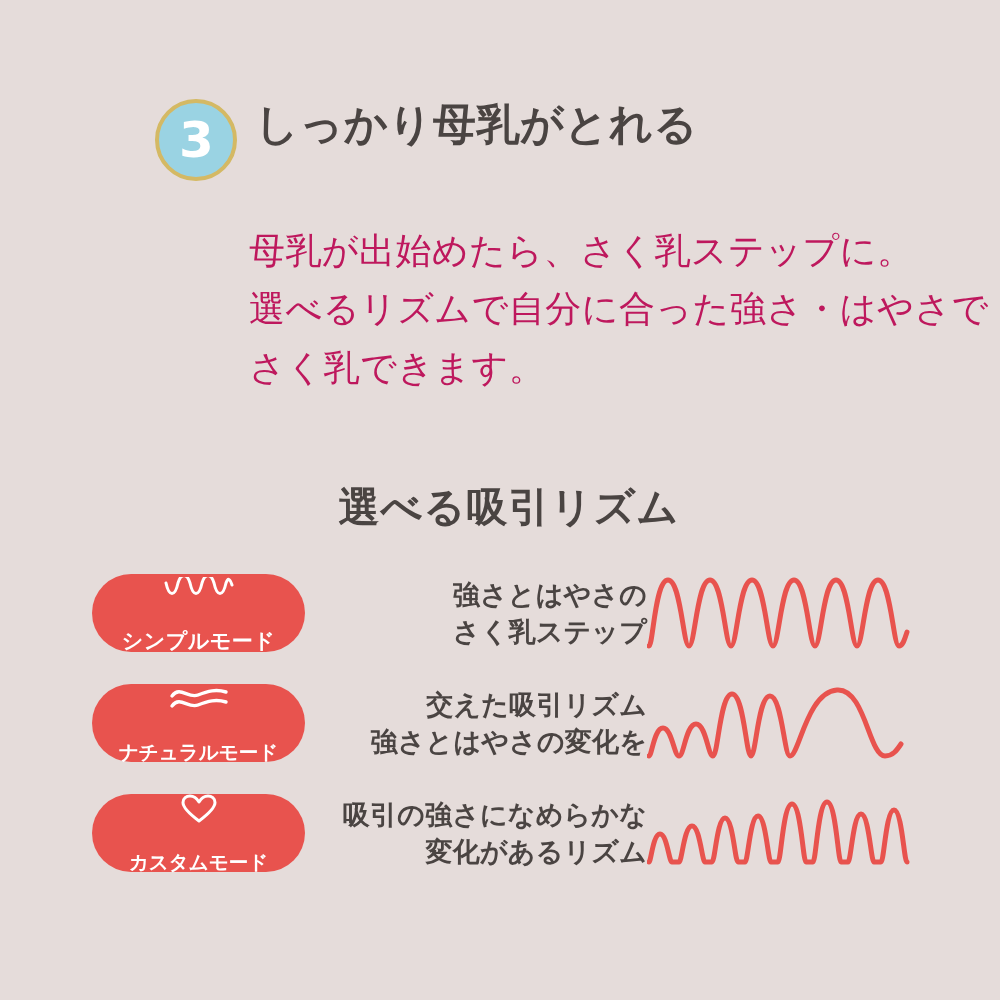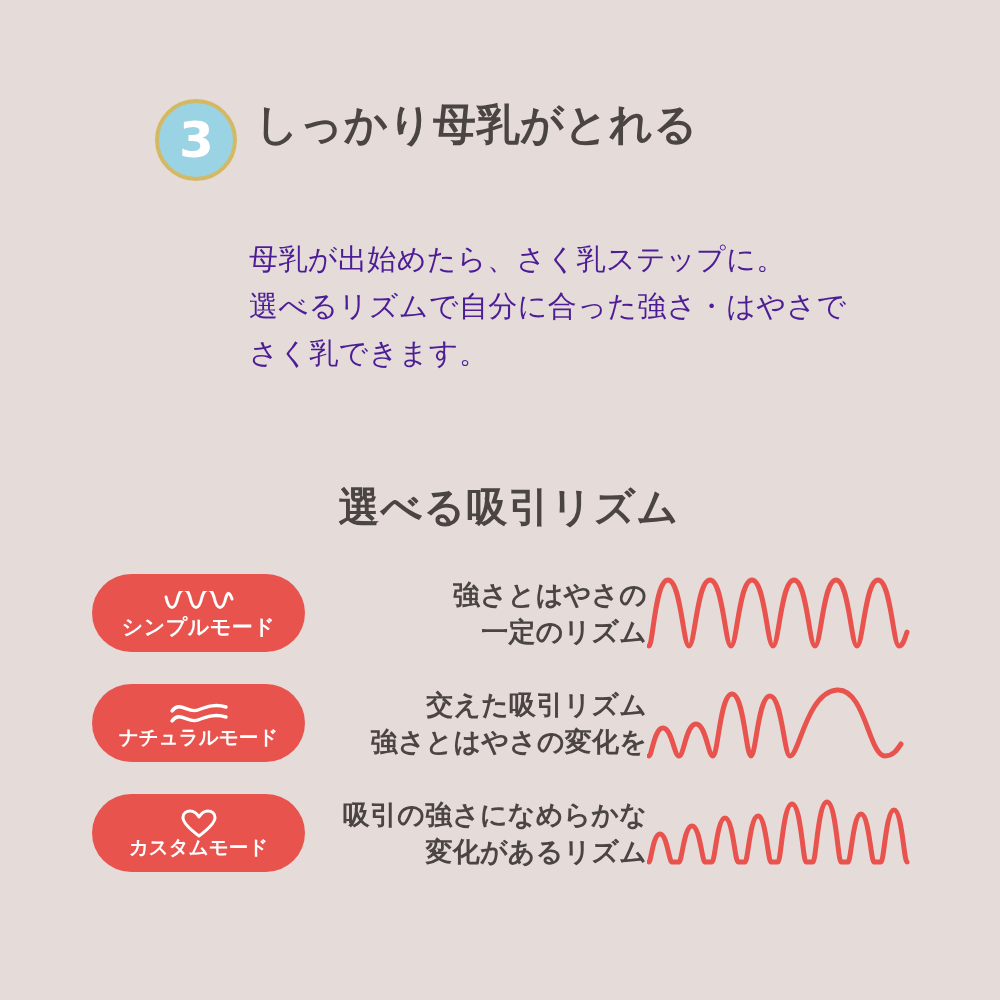--- a/index.html
+++ b/index.html
@@ -52,25 +52,25 @@
     letter-spacing: 0.5px;
     color: #4a4442;
     padding-top: 2px;
   }
   .step-title-line { display: block; white-space: nowrap; }
 
   
   .lead {
     position: absolute;
     left: 249px;
-    top: 236px;
-    font-size: 29px;
+    top: 222px;
+    font-size: 36px;
     line-height: 1.62;
     letter-spacing: 0.4px;
-    color: #4c1d95;
+    color: #be185d;
   }
   .lead-line { display: block; white-space: nowrap; }
 
   
   .rhythm-section {
     position: absolute;
     left: 4px;
     top: 480px;
     width: 1000px;
   }
@@ -94,21 +94,21 @@
 
   .mode-pill {
     width: 213px;
     height: 78px;
     margin-left: 88px;
     border-radius: 39px;
     background: #e8534e;
     display: flex;
     flex-direction: column;
     align-items: center;
-    justify-content: center;
+    justify-content: space-between;
     flex: none;
     box-sizing: border-box;
     padding-top: 2px;
   }
   .mode-pill-icon {
     height: 26px;
     display: flex;
     align-items: center;
     justify-content: center;
     margin-bottom: 1px;
@@ -172,21 +172,21 @@
       <div class="mode-pill-icon">
         <svg width="70" height="24" viewBox="0 0 70 24" fill="none" aria-hidden="true">
           <path d="M2 6 C5 20, 11 20, 14 6 C17 -4, 23 -4, 26 6 C29 20, 35 20, 38 6 C41 -4, 47 -4, 50 6 C53 20, 59 20, 62 6 C64 0, 66 2, 68 8" stroke="#ffffff" stroke-width="3" stroke-linecap="round" fill="none"></path>
         </svg>
       </div>
       <div class="mode-pill-label">シンプルモード</div>
     </div>
 
     <div class="mode-desc">
       <span class="mode-desc-line">強さとはやさの</span>
-      <span class="mode-desc-line">一定のリズム</span>
+      <span class="mode-desc-line">さく乳ステップ</span>
     </div>
 
     <div class="mode-wave">
       <svg width="270" height="90" viewBox="0 0 270 90" fill="none" aria-hidden="true">
         <path d="M2 78
                  C6 78, 8 12, 21 12 C34 12, 36 78, 42 78
                  C48 78, 50 12, 63 12 C76 12, 78 78, 84 78
                  C90 78, 92 12, 105 12 C118 12, 120 78, 126 78
                  C132 78, 134 12, 147 12 C160 12, 162 78, 168 78
                  C174 78, 176 12, 189 12 C202 12, 204 78, 210 78

